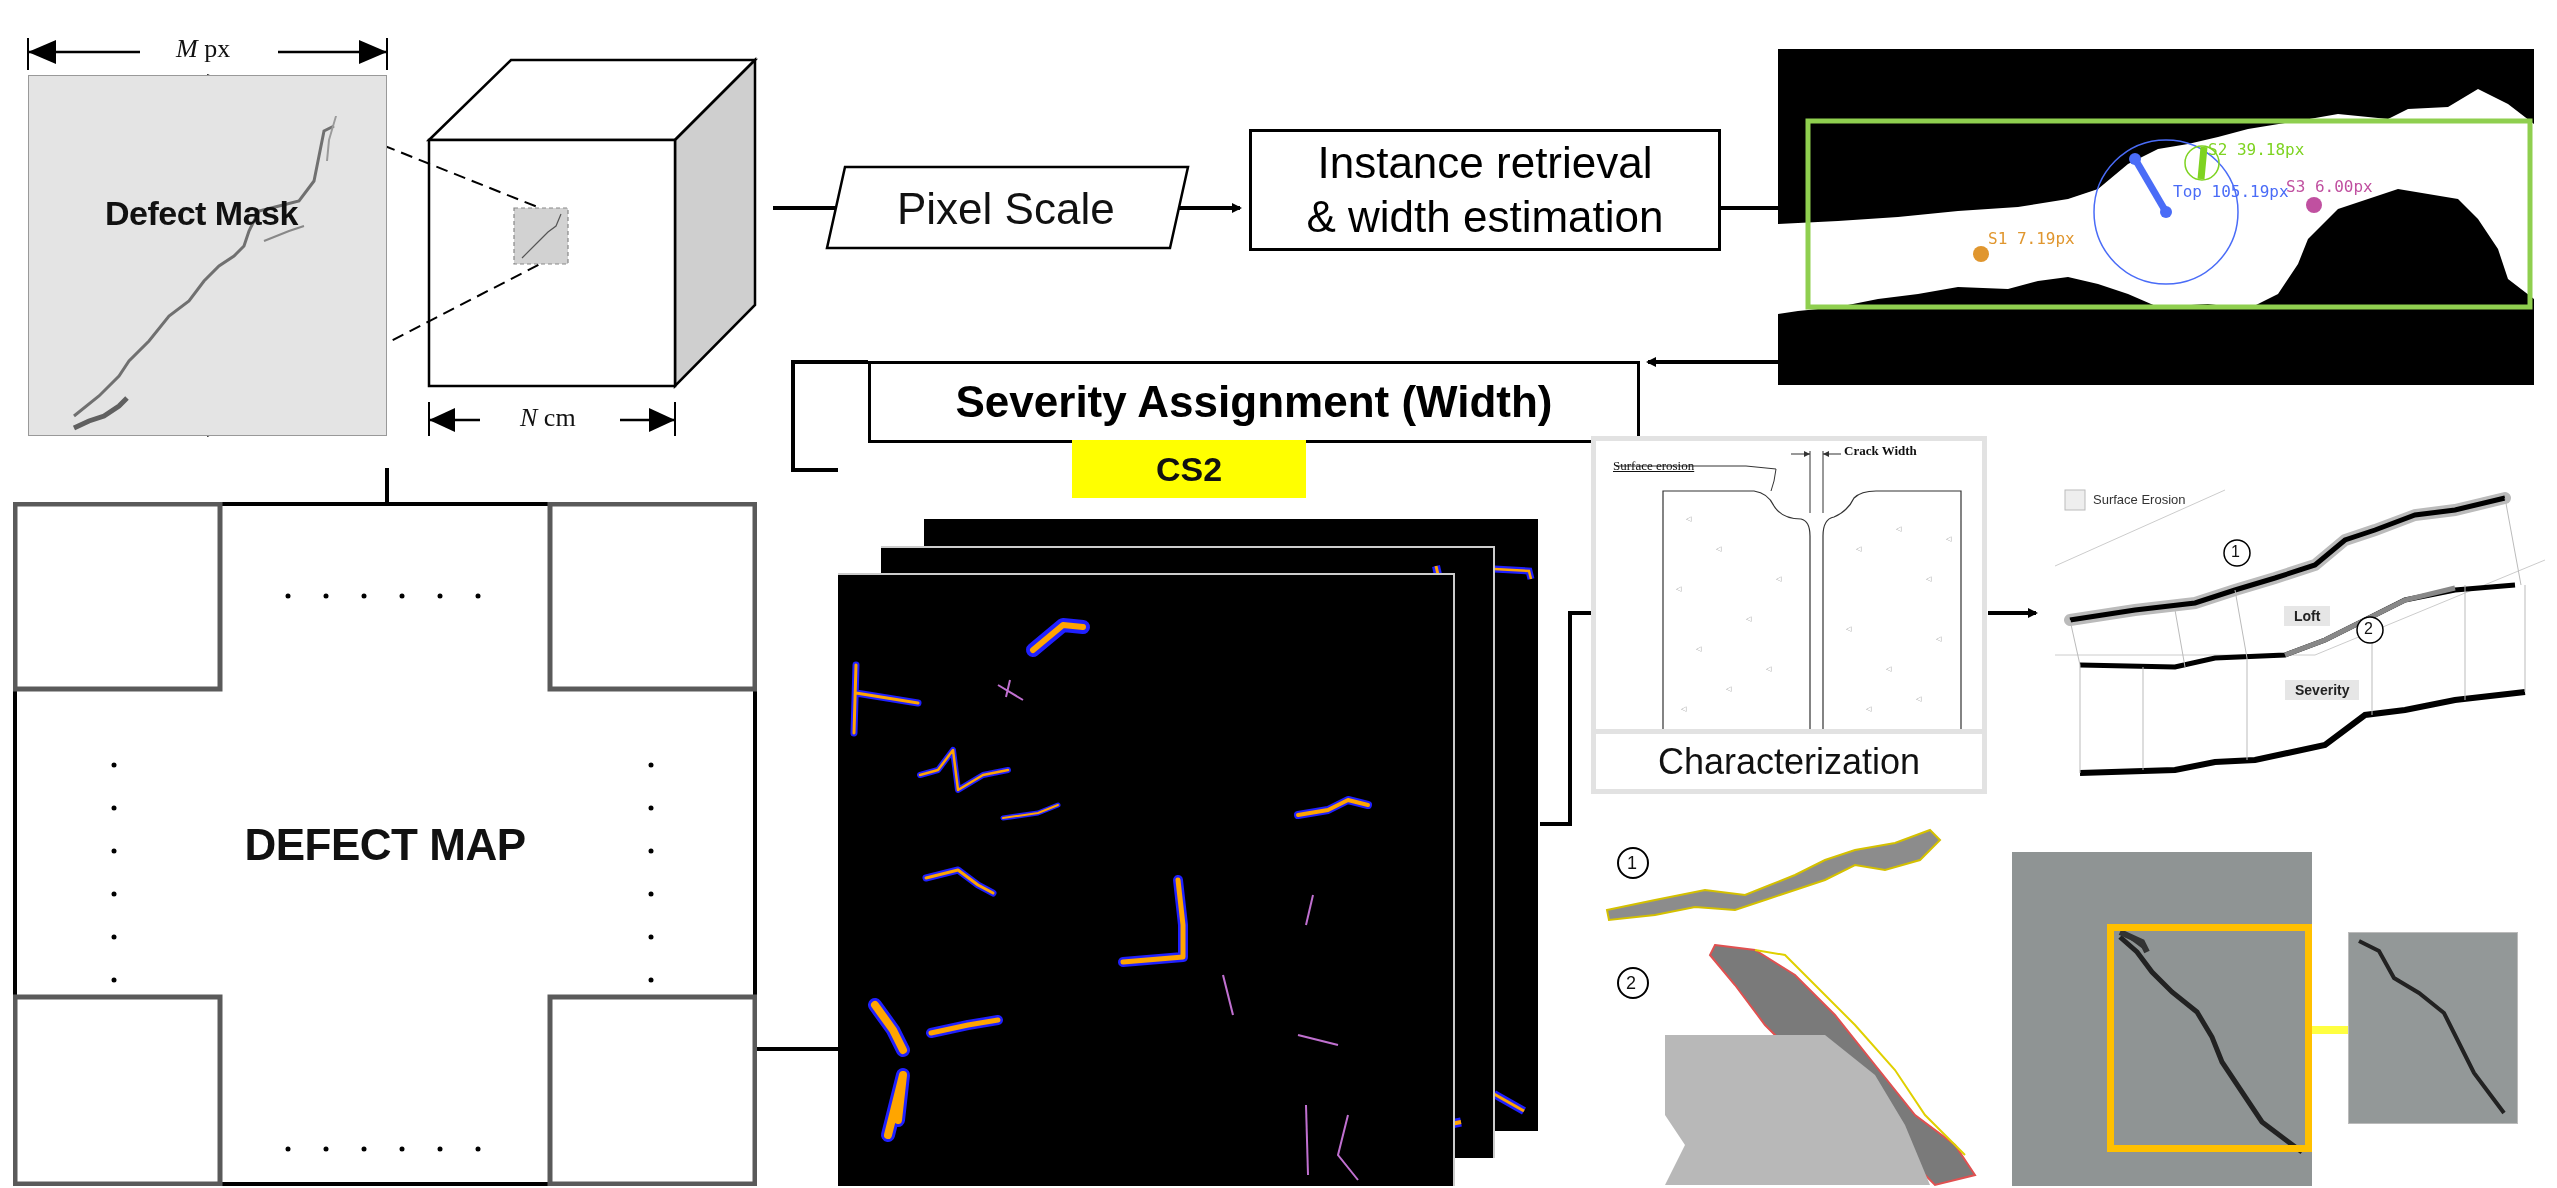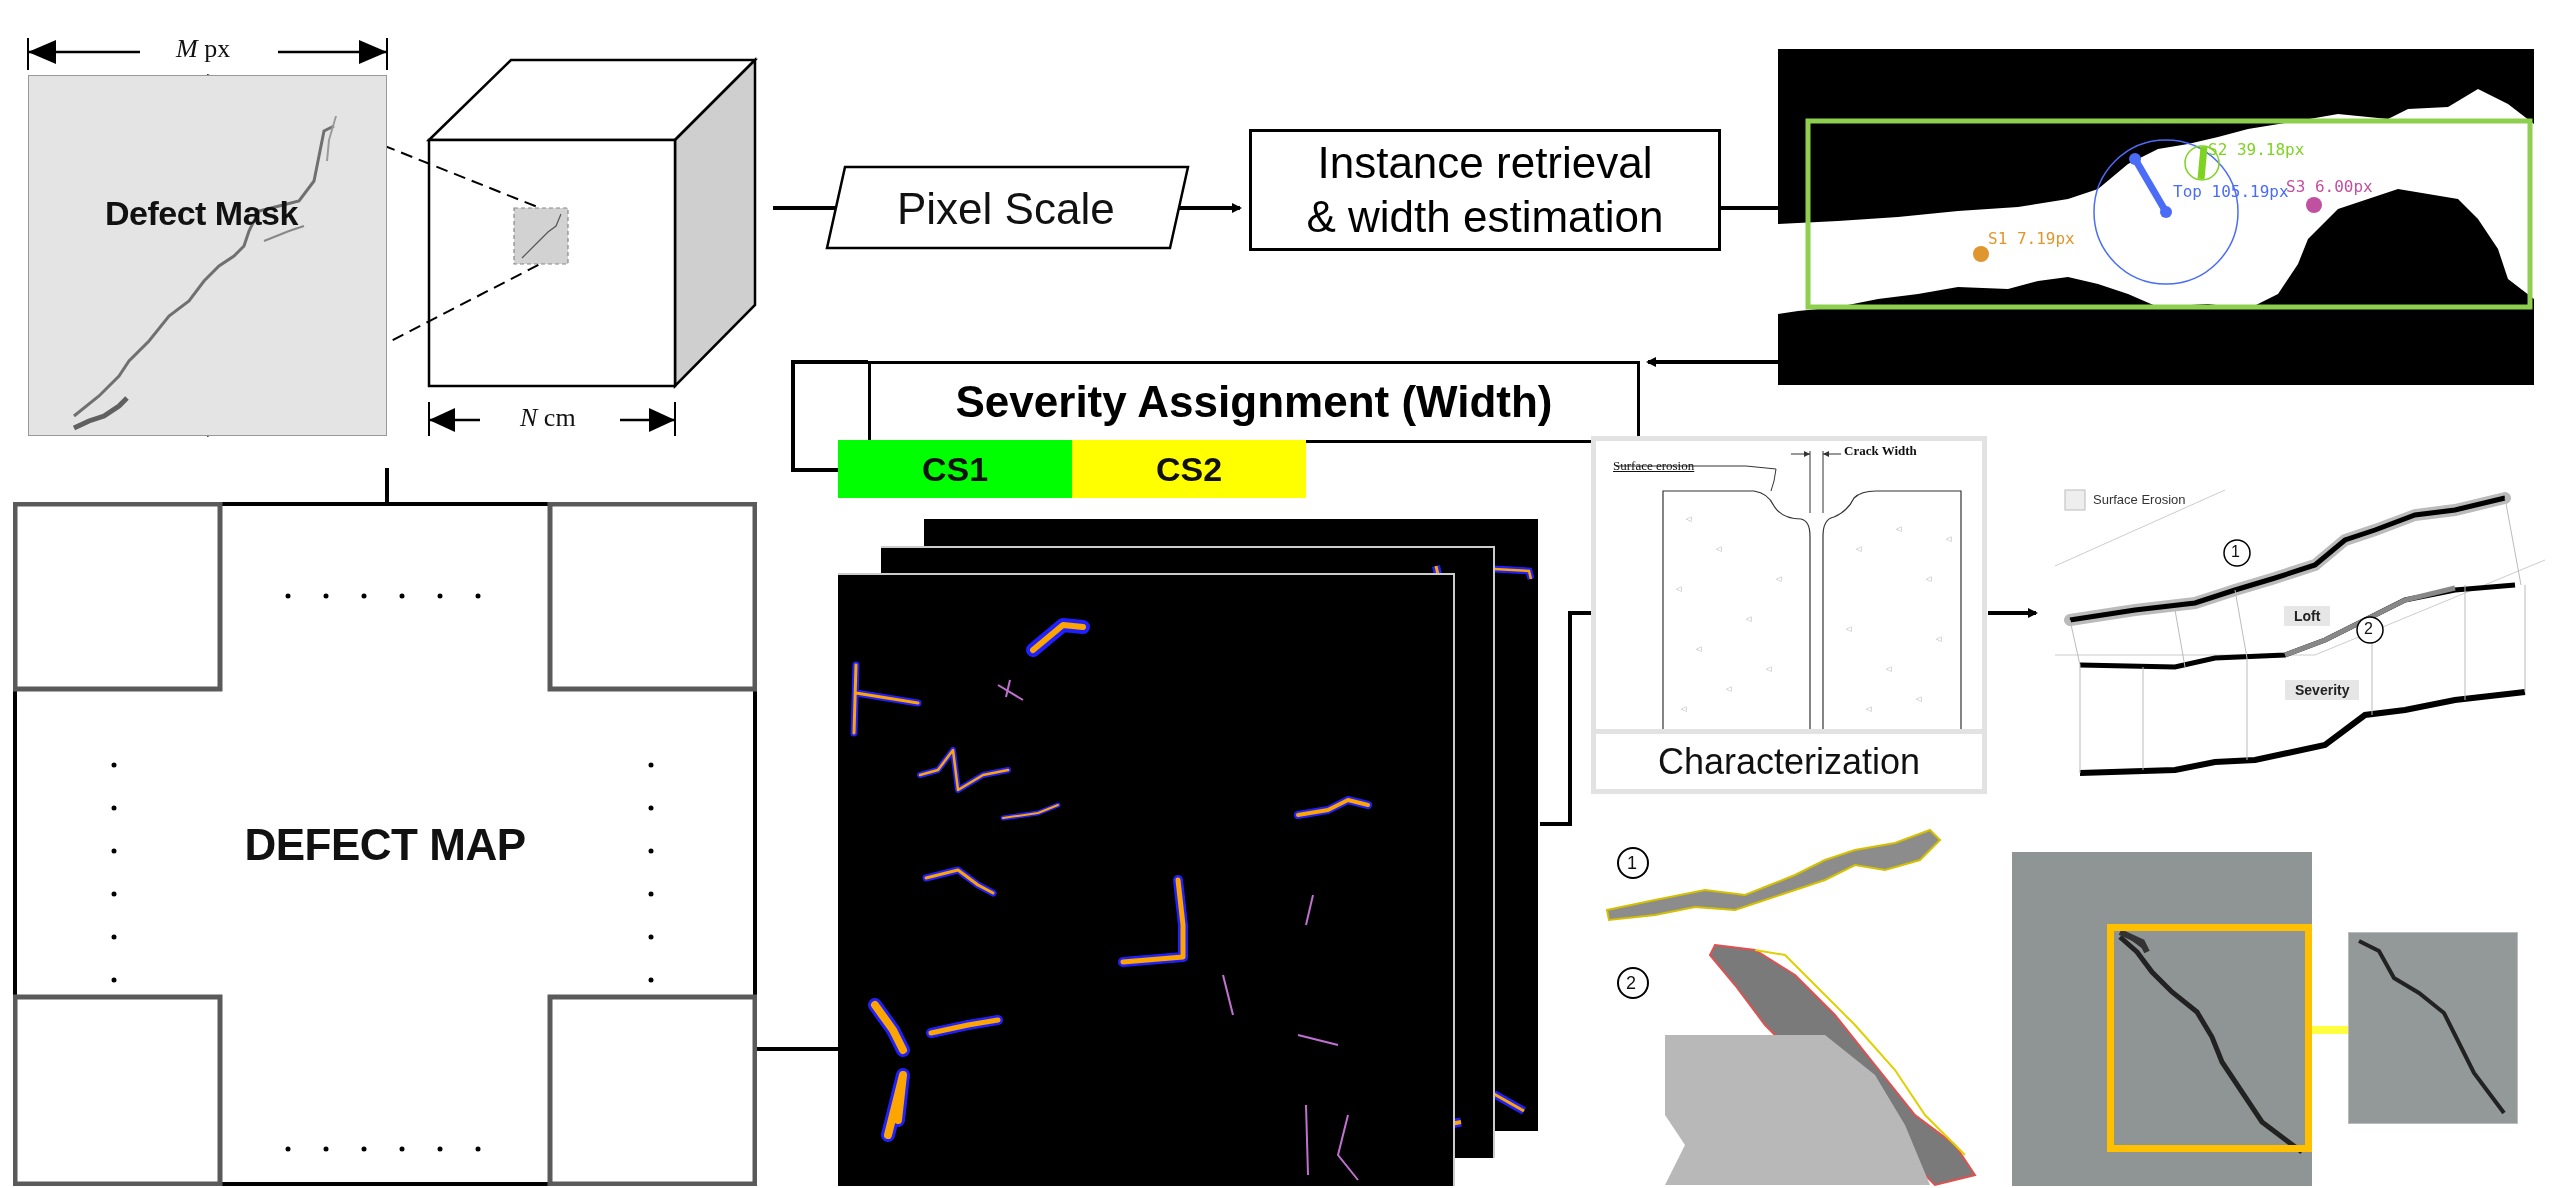--- a/index.html
+++ b/index.html
@@ -103,23 +103,20 @@
 <div class="box" style="left:1249px;top:129px;width:472px;height:122px;flex-direction:column;font-size:44px;line-height:54px;">
   <span>Instance retrieval</span>
   <span>&amp; width estimation</span>
 </div>
 
 <div class="box" style="left:868px;top:321px;width:772px;height:82px;font-size:44px;font-weight:bold;margin-top:40px;">
   <span>Severity Assignment (Width)</span>
 </div>
 
 <div class="abs" style="left:838px;top:440px;width:704px;height:58px;">
-  <div class="cs-seg" style="left:0;width:234px;background:#00ff00;">
-    <span>CS1</span>
-    </div>
   <div class="cs-seg" style="left:234px;width:234px;background:#ffff00;">
     <span>CS2</span>
     </div>
 </div>
 
 <div class="abs" style="left:1778px;top:49px;width:756px;height:336px;background:#000;overflow:hidden;">
   <svg width="756" height="336" style="position:absolute;left:0;top:0">
 
     <path d="M0,175 L60,172 L120,168 L180,162 L240,158 L290,150 L320,140 L350,115 L380,100 L410,95 L440,88 L470,80 L520,72 L560,65 L610,70 L630,60 L670,58 L700,40 L730,55 L756,75 L756,250 L730,230 L720,200 L700,170 L680,150 L650,145 L620,140 L590,150 L560,160 L530,190 L520,215 L500,245 L470,260 L430,255 L380,258 L350,245 L320,235 L290,228 L260,232 L230,240 L180,238 L140,245 L100,250 L60,258 L20,262 L0,265 z" fill="#fff"></path>
 

